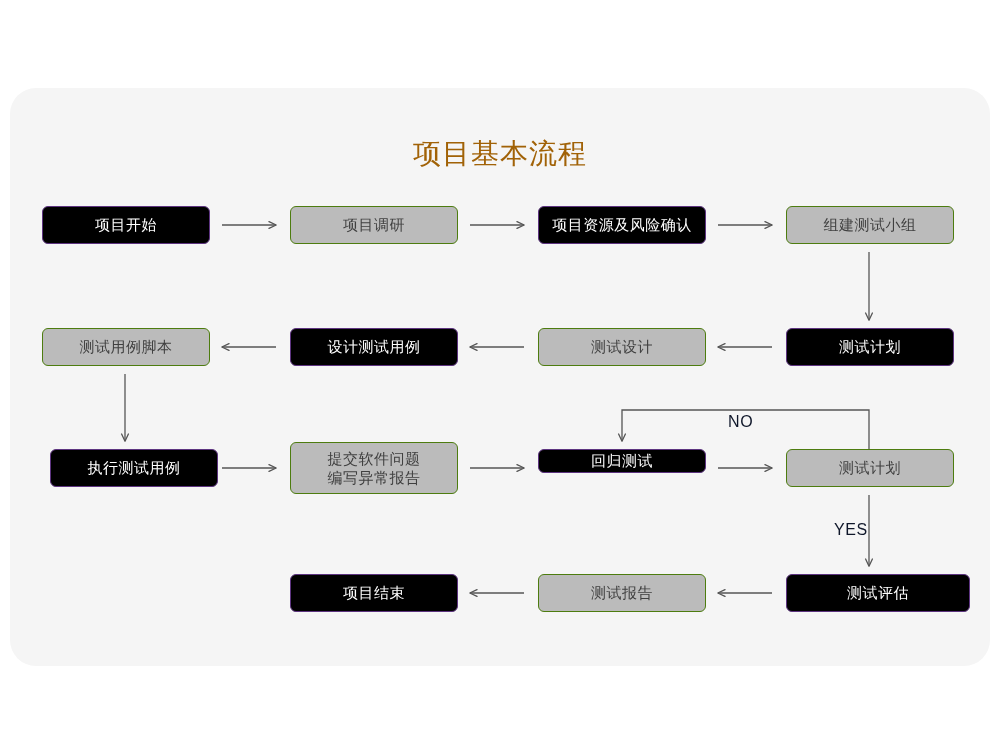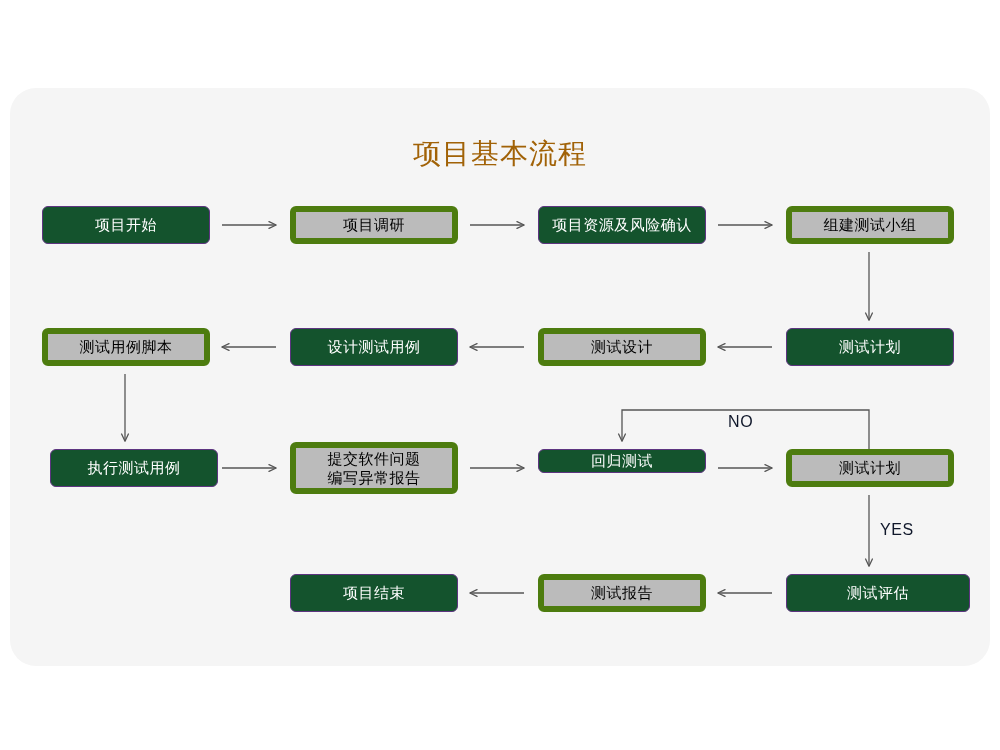--- a/index.html
+++ b/index.html
@@ -45,28 +45,28 @@
     align-items: center;
     justify-content: center;
     text-align: center;
     border-radius: 6px;
     font-size: 15px;
     line-height: 1.28;
     letter-spacing: 0.5px;
     white-space: pre-line;
   }
   .node.purple {
-    background: #14532d;
+    background: #000000;
     border: 1px solid #5d3480;
     color: #ffffff;
   }
   .node.gray {
     background: #bbbbbb;
-    border: 6px solid #4d7c0f;
-    color: #000000;
+    border: 1px solid #4d7c0f;
+    color: #404040;
     text-align: center;
   }
   .conn {
     position: absolute;
     left: 0;
     top: 0;
     width: 1000px;
     height: 750px;
     pointer-events: none;
   }
@@ -131,15 +131,15 @@
   <div class="node gray" style="left:290px; top:442px; width:168px; height:52px;">提交软件问题
 编写异常报告</div>
   <div class="node purple" style="left:538px; top:449px; width:168px; height:24px;">回归测试</div>
   <div class="node gray" style="left:786px; top:449px; width:168px; height:38px;">测试计划</div>
 
   <div class="node purple" style="left:290px; top:574px; width:168px; height:38px;">项目结束</div>
   <div class="node gray" style="left:538px; top:574px; width:168px; height:38px;">测试报告</div>
   <div class="node purple" style="left:786px; top:574px; width:184px; height:38px;">测试评估</div>
 
   <div class="edge-label" style="left:728px; top:413px;">NO</div>
-  <div class="edge-label" style="left:880px; top:521px;">YES</div>
+  <div class="edge-label" style="left:834px; top:521px;">YES</div>
 
 </div>
 
 </body></html>

